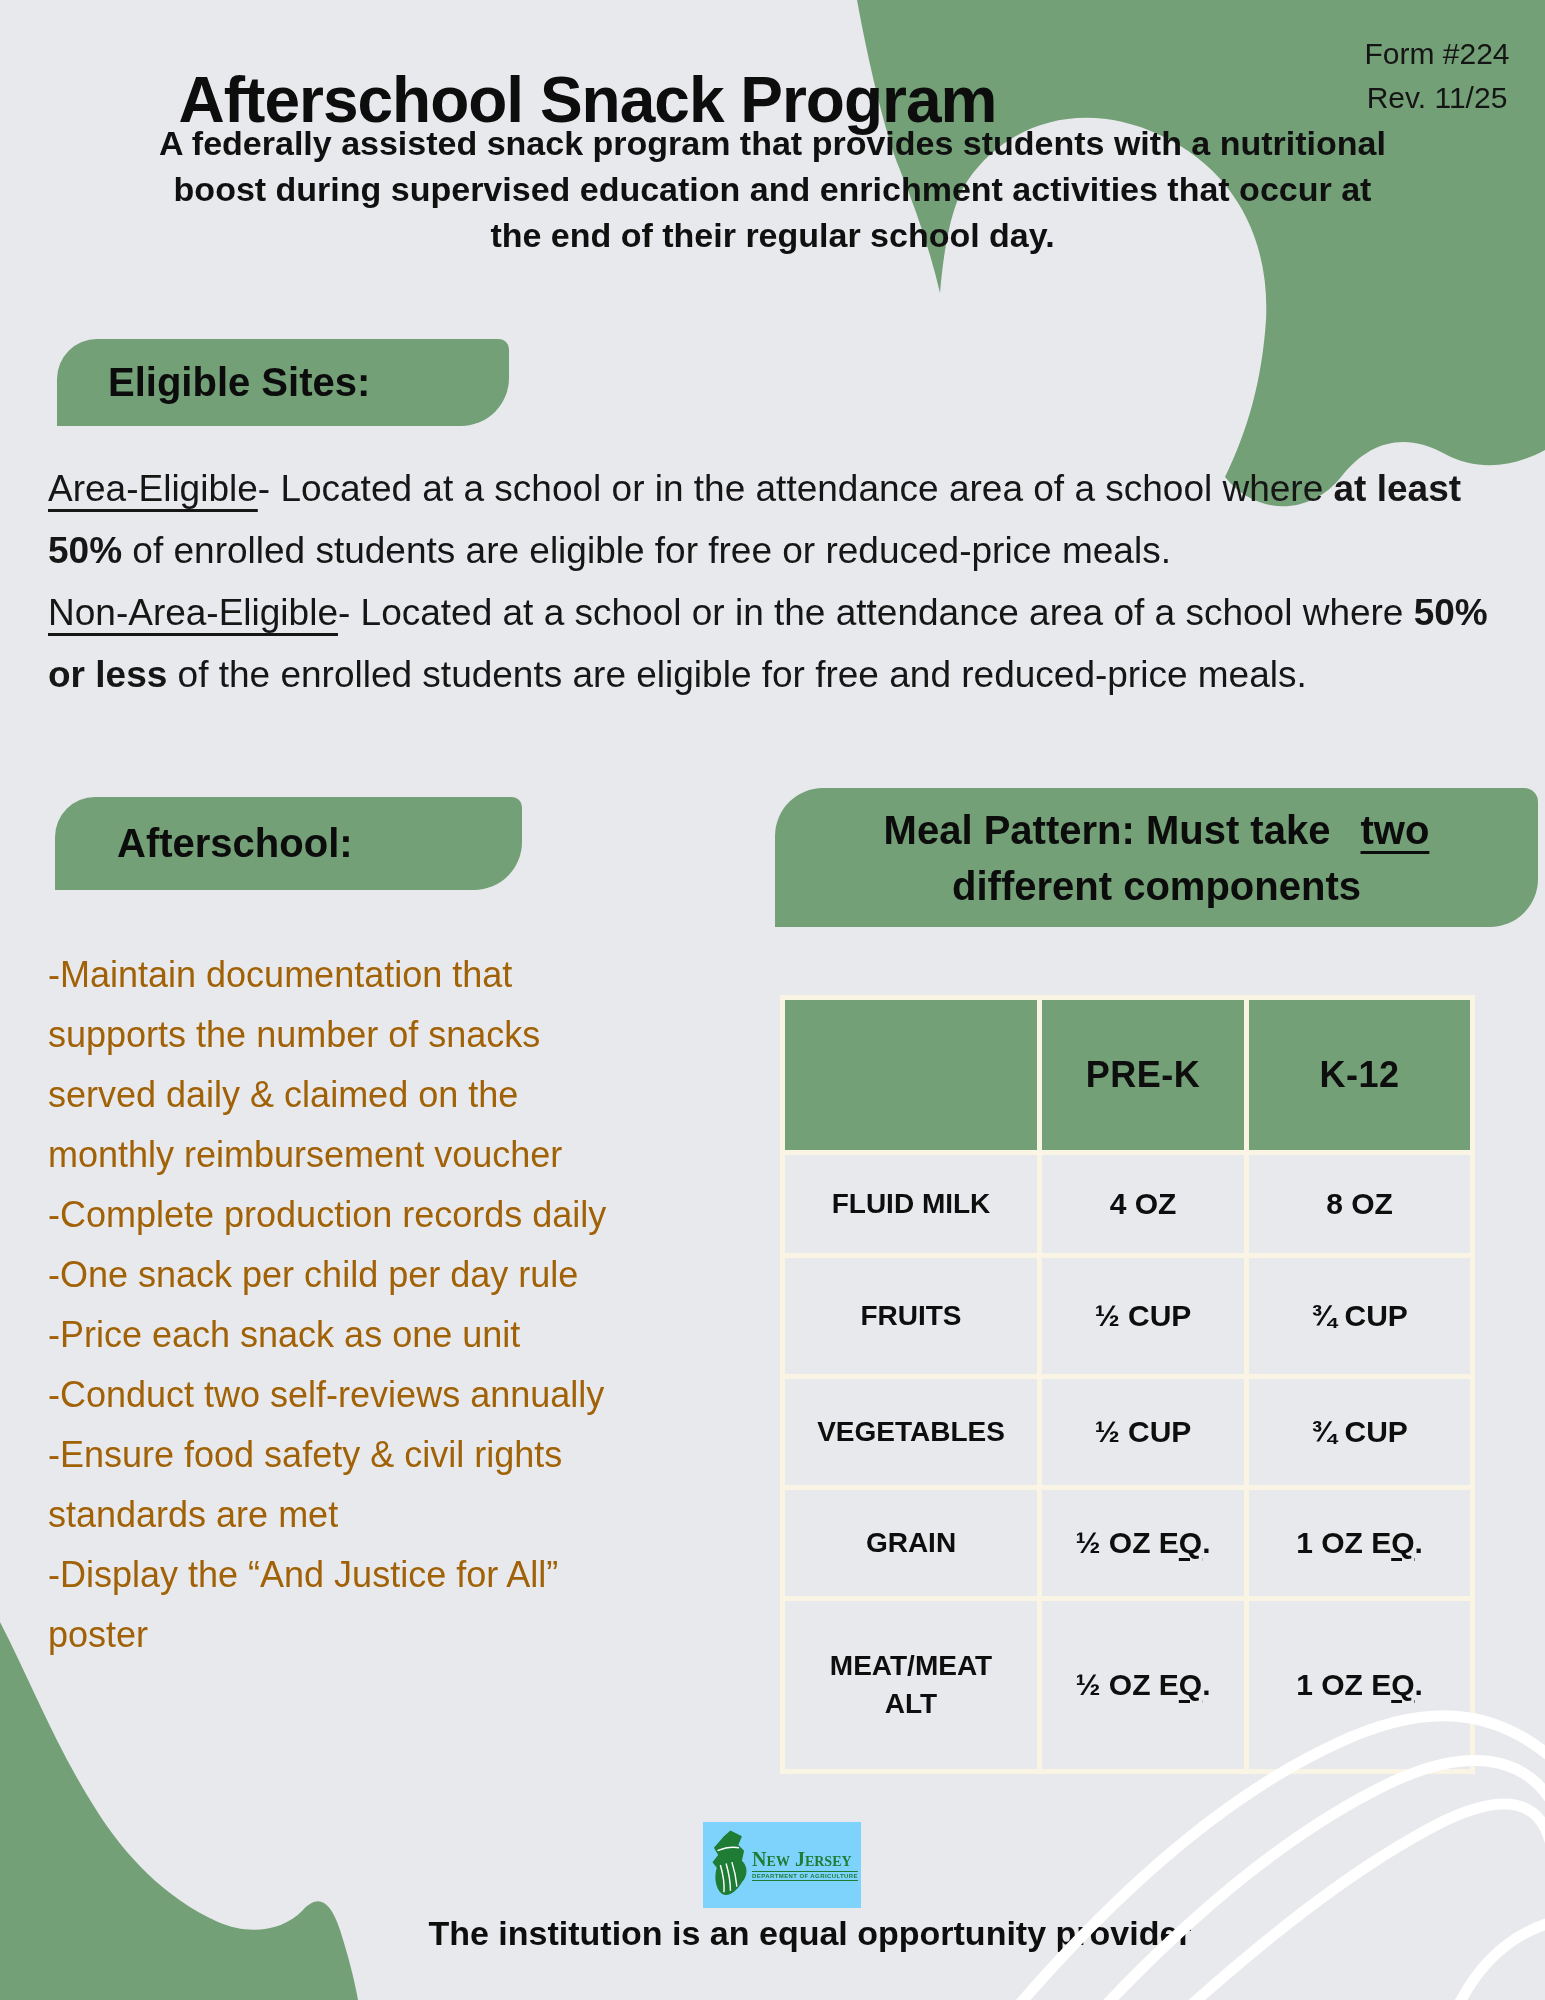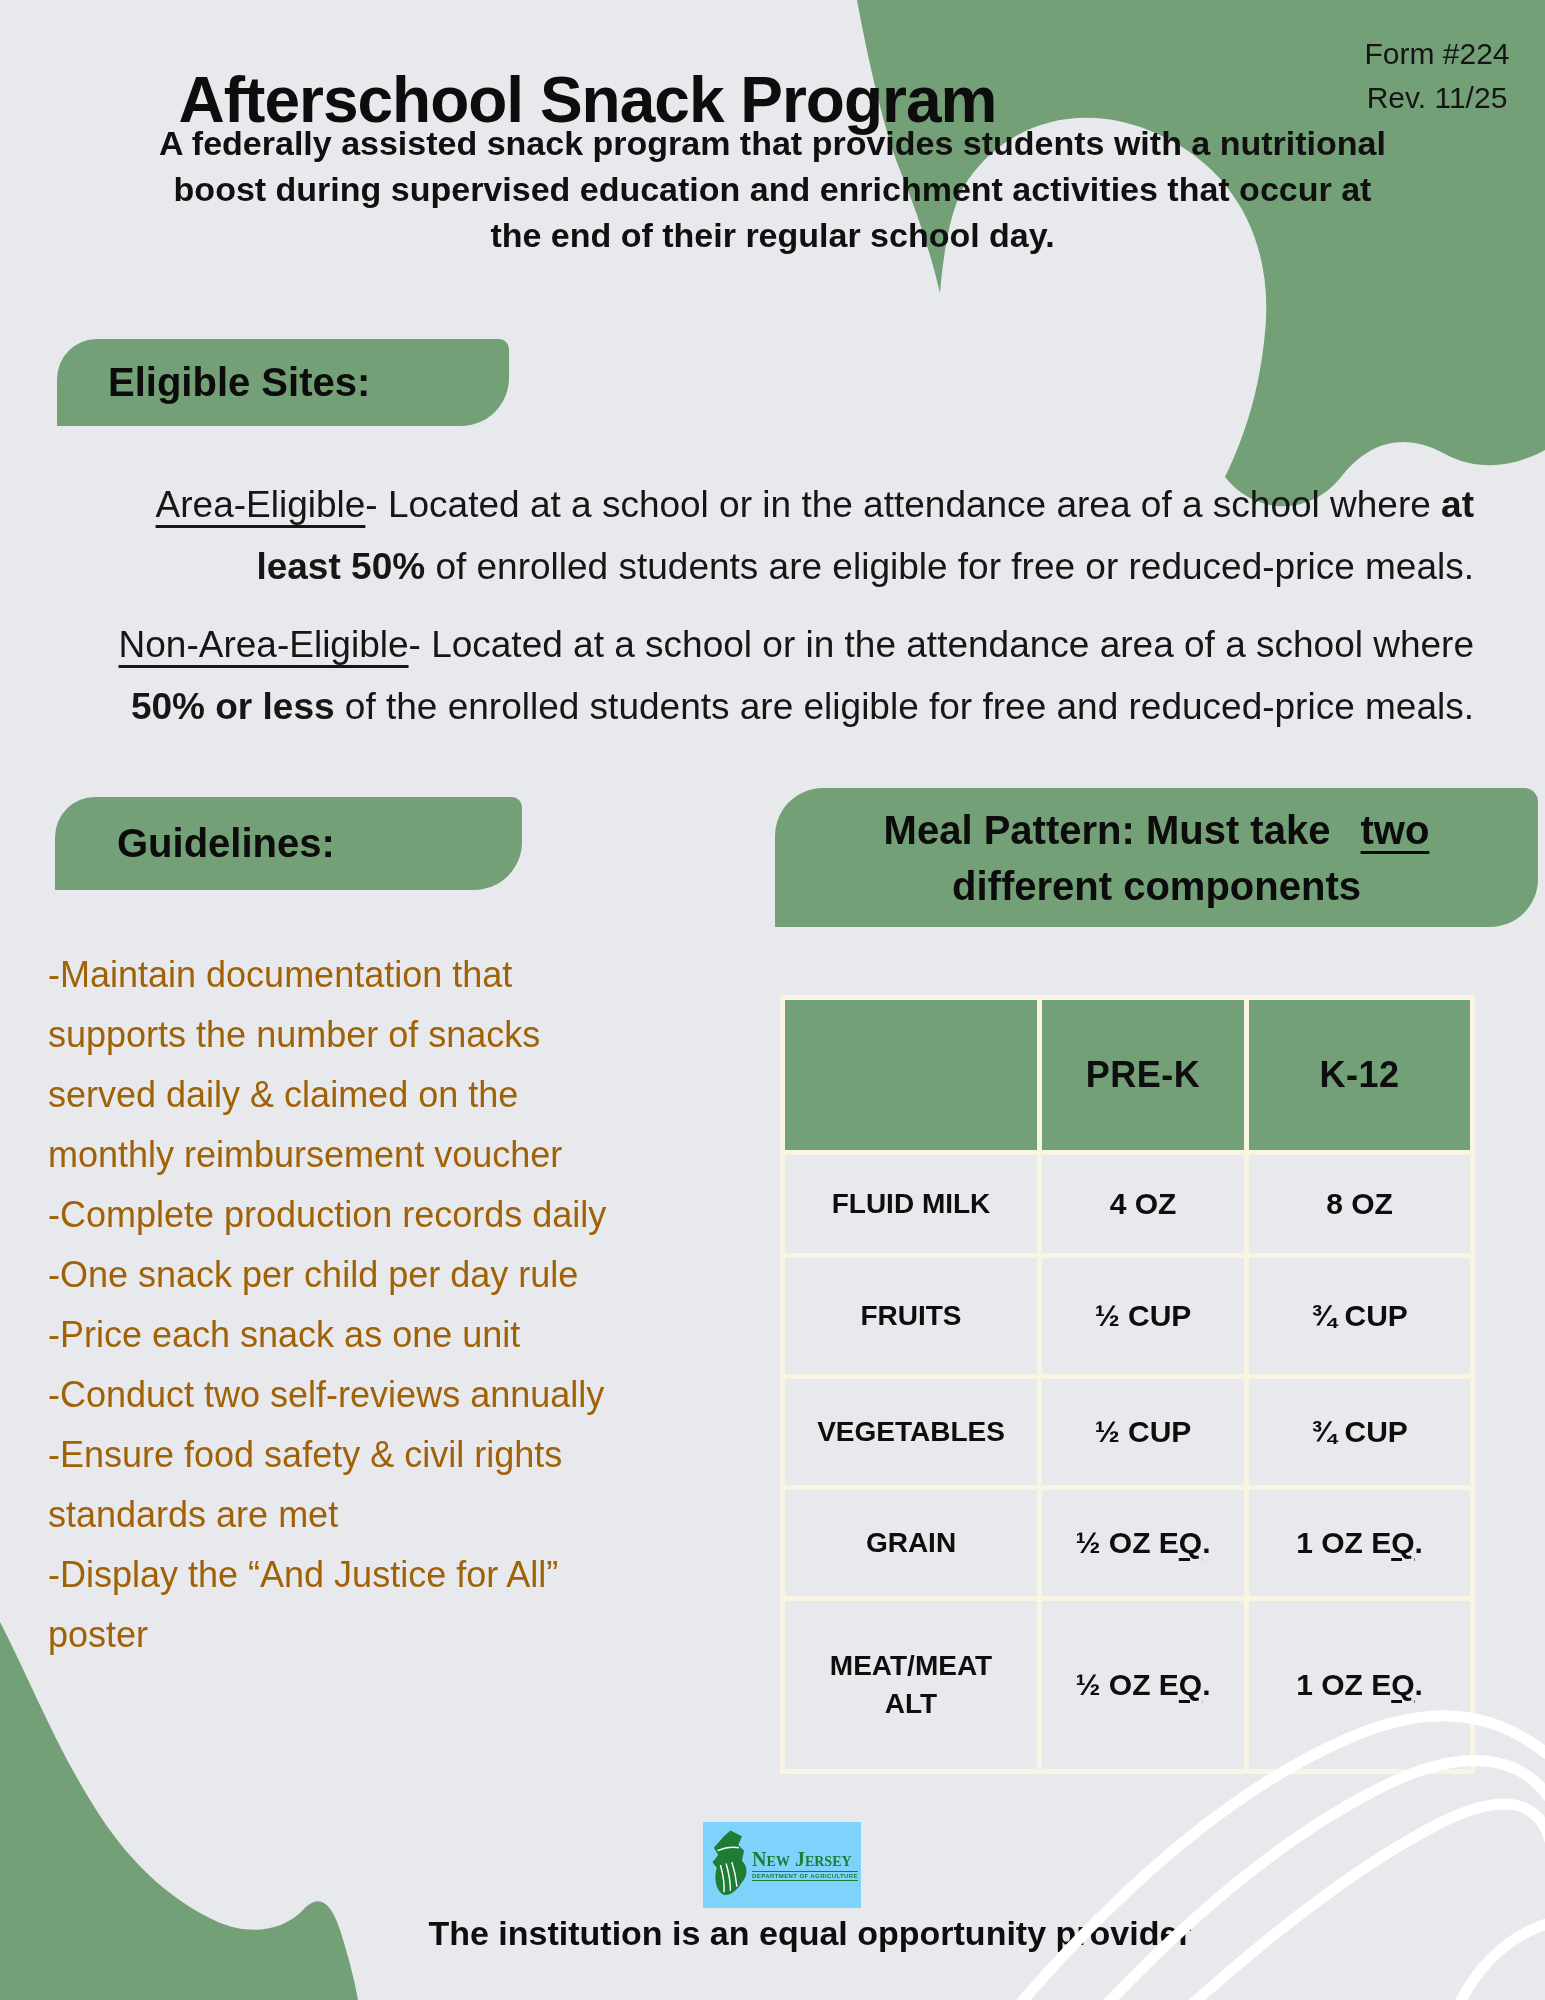--- a/index.html
+++ b/index.html
@@ -40,21 +40,21 @@
     background:#73a077;border-radius:48px 14px 48px 0;
     display:flex;flex-direction:column;justify-content:center;text-align:center;
   }
   .box-meal .mp-line{font-size:40px;font-weight:700;line-height:56px;color:#0c0c0c;}
 
   
   .eligible-text{
     left:48px;top:458px;width:1442px;
     font-size:37px;line-height:62px;color:#161616;
   }
-  .eligible-text p{margin:16px;text-align:right;}
+  .eligible-text p{margin:0;}
   .u-term{text-decoration:underline;text-decoration-thickness:3px;text-underline-offset:8px;}
   .u-two{text-decoration:underline;text-decoration-thickness:3px;text-underline-offset:7px;margin-left:19px;}
   b,strong{font-weight:700;}
 
   .guidelines-list{
     left:48px;top:945px;width:600px;
     font-size:36px;line-height:60px;color:#a16207;
   }
   .guidelines-list div{margin:0;}
 
@@ -133,21 +133,21 @@
 
   <div class="abs green-box box-eligible">
     <span class="hd">Eligible Sites:</span>
   </div>
   <div class="abs eligible-text">
     <p><span class="u-term">Area-Eligible</span><span>- Located at a school or in the attendance area of a school where </span><strong>at least 50%</strong><span> of enrolled students are eligible for free or reduced-price meals.</span></p>
     <p><span class="u-term">Non-Area-Eligible</span><span>- Located at a school or in the attendance area of a school where </span><strong>50% or less</strong><span> of the enrolled students are eligible for free and reduced-price meals.</span></p>
   </div>
 
   <div class="abs green-box box-guidelines">
-    <span class="hd">Guidelines:</span>
+    <span class="hd">Afterschool:</span>
   </div>
   <div class="abs guidelines-list">
     <div>-Maintain documentation that supports the number of snacks served daily &amp; claimed on the monthly reimbursement voucher</div>
     <div>-Complete production records daily</div>
     <div>-One snack per child per day rule</div>
     <div>-Price each snack as one unit</div>
     <div>-Conduct two self-reviews annually</div>
     <div>-Ensure food safety &amp; civil rights standards are met</div>
     <div>-Display the “And Justice for All” poster</div>
   </div>

